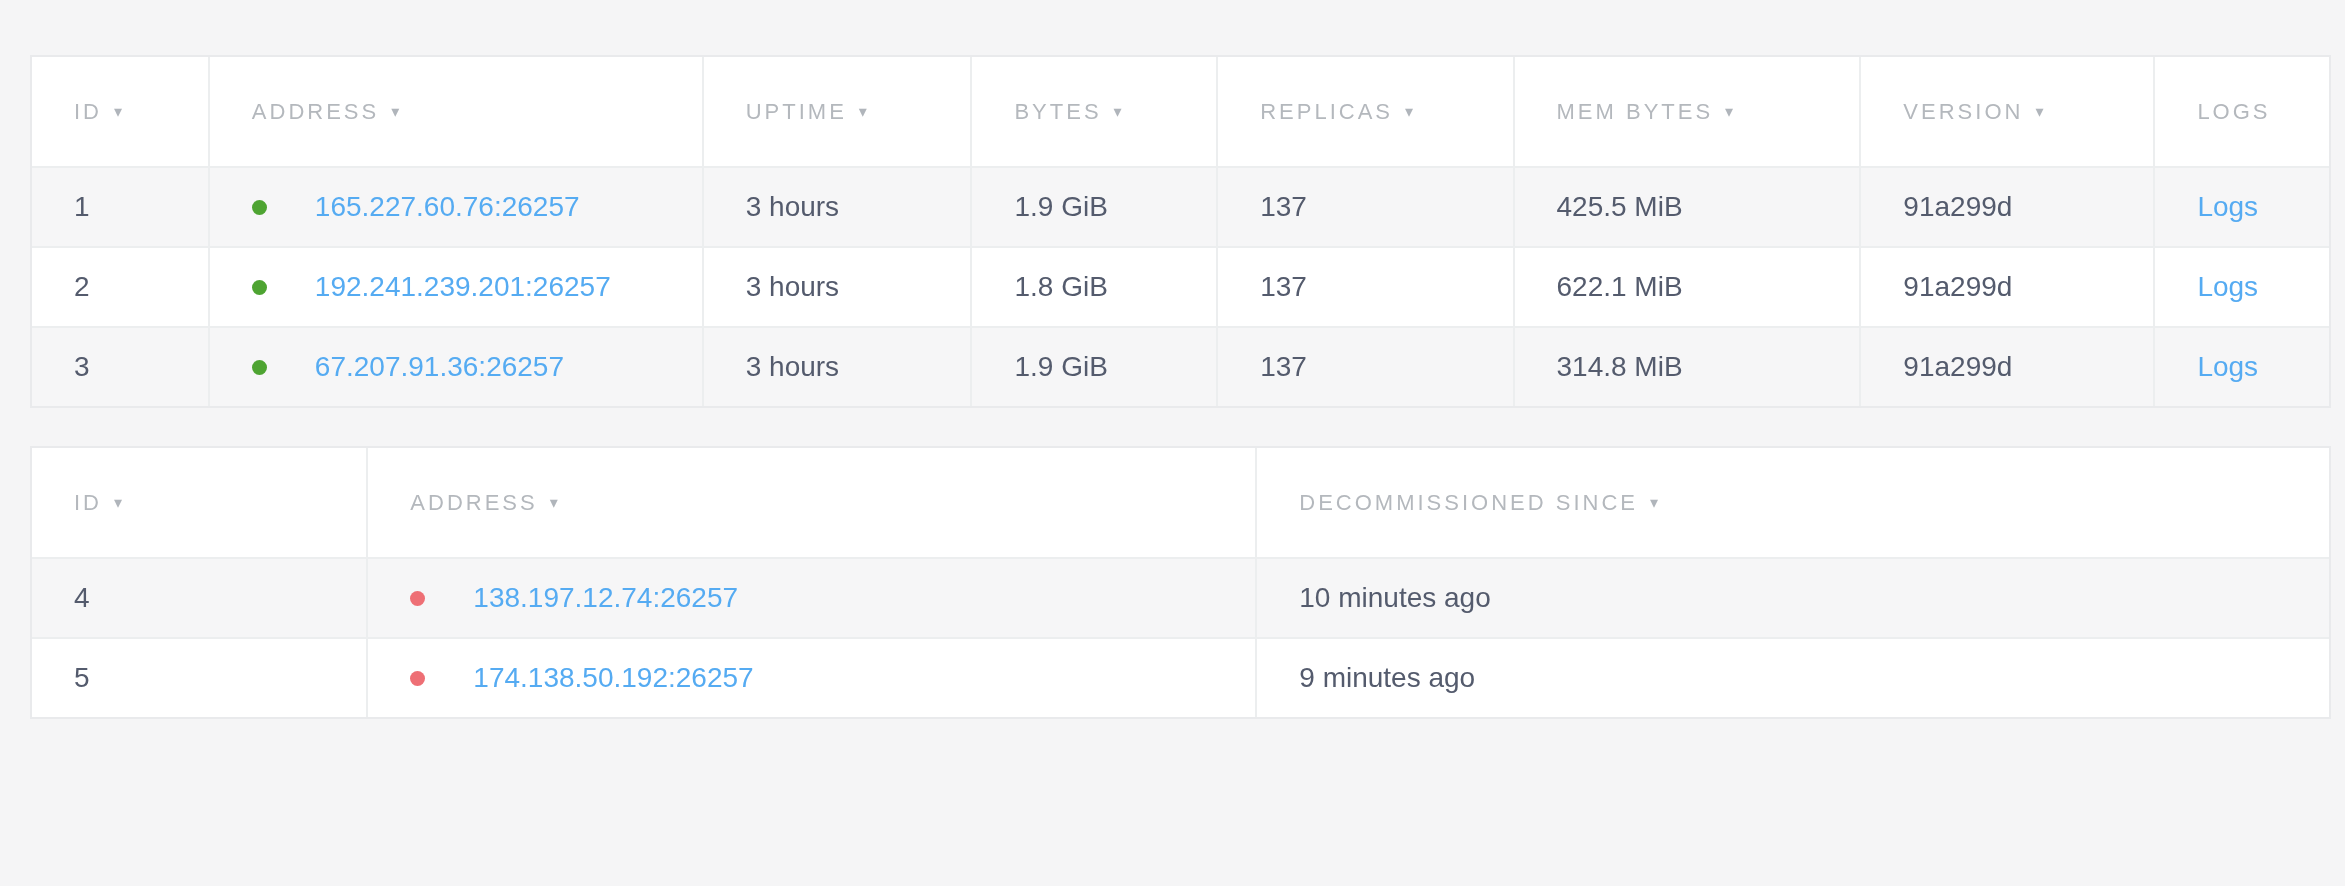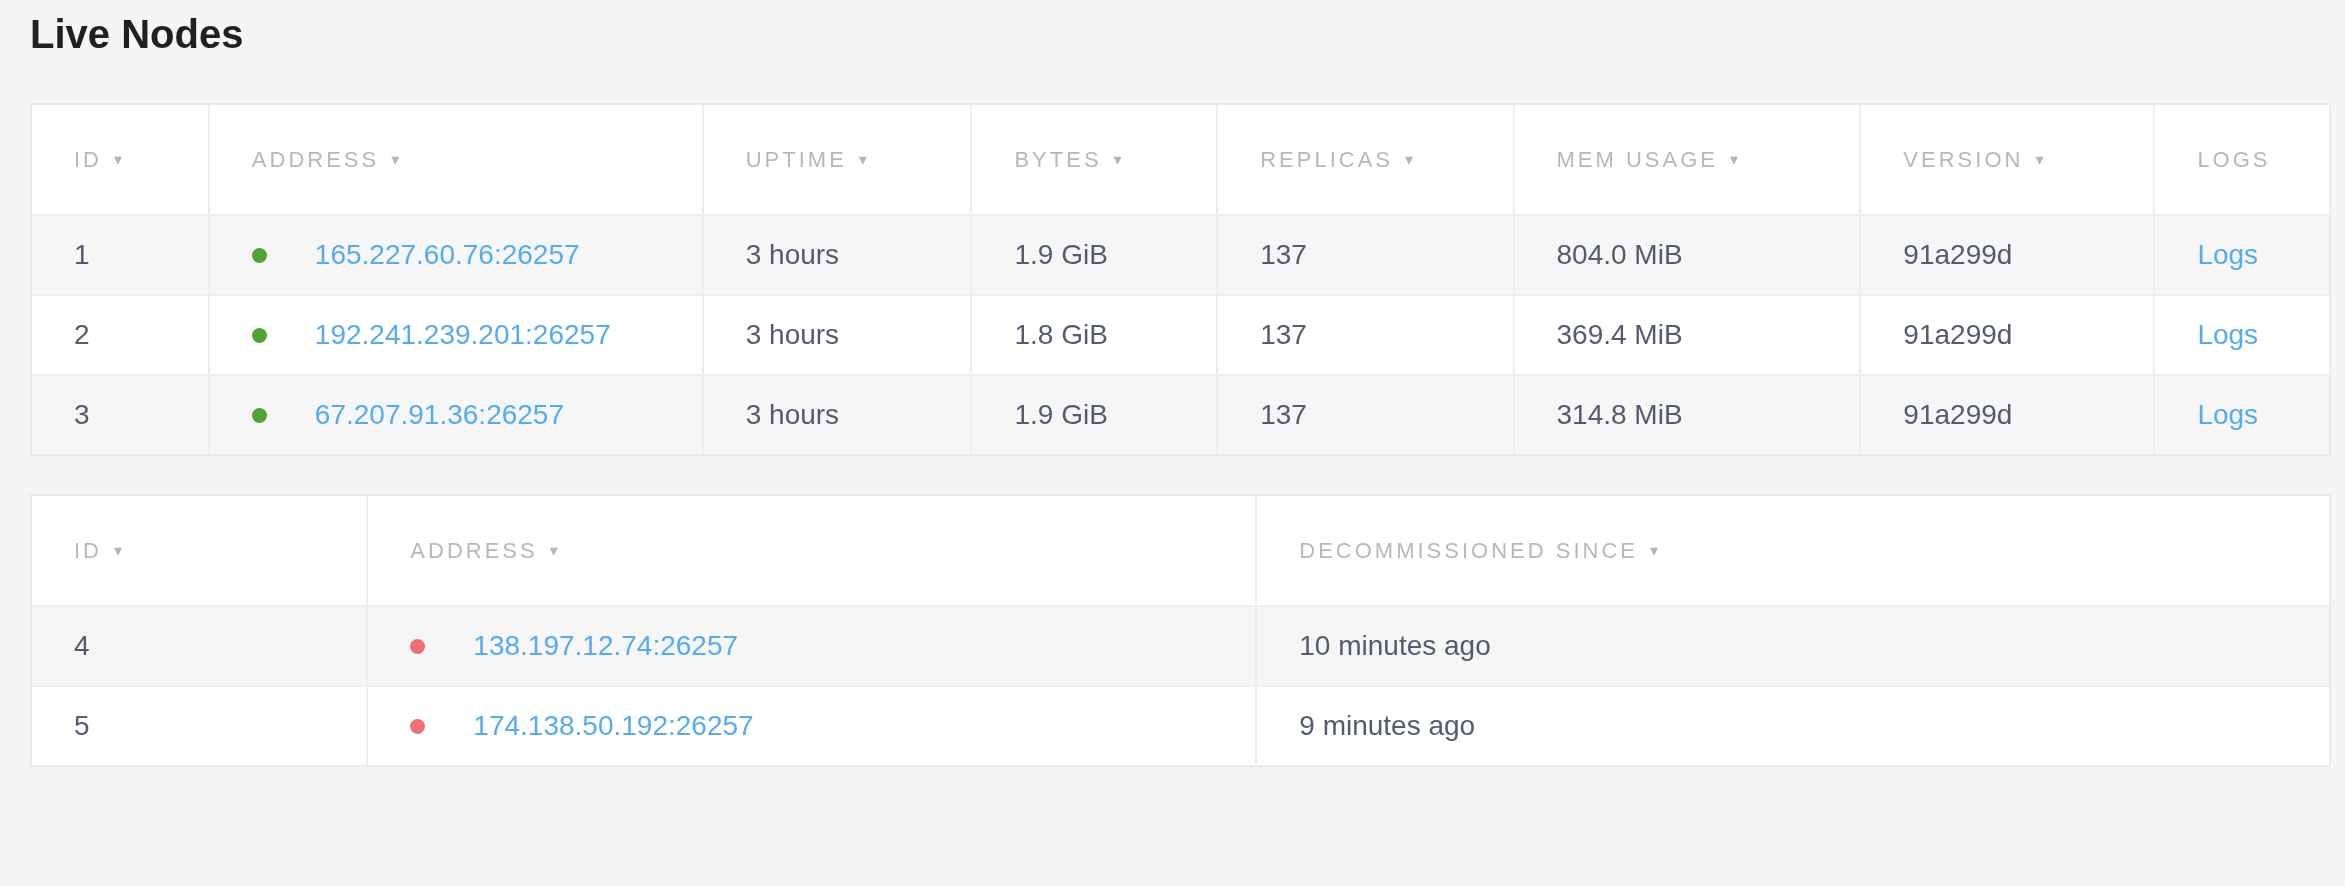--- a/index.html
+++ b/index.html
@@ -89,74 +89,73 @@
     color: #55abf2;
     text-decoration: none;
     cursor: pointer;
   }
 </style>
 </head>
 <body>
 
 <div class="content">
 
-  <h2 class="section-title">Live Nodes</h2>
 
   <div class="card">
     <table>
       <colgroup>
         <col style="width:7.7%">
         <col style="width:21.5%">
         <col style="width:11.7%">
         <col style="width:10.7%">
         <col style="width:12.9%">
         <col style="width:15.1%">
         <col style="width:12.8%">
         <col style="width:7.6%">
       </colgroup>
       <thead>
         <tr>
           <th><span>ID</span><span class="sort-arrow">▾</span></th>
           <th><span>ADDRESS</span><span class="sort-arrow">▾</span></th>
           <th><span>UPTIME</span><span class="sort-arrow">▾</span></th>
           <th><span>BYTES</span><span class="sort-arrow">▾</span></th>
           <th><span>REPLICAS</span><span class="sort-arrow">▾</span></th>
-          <th><span>MEM USAGE</span><span class="sort-arrow">▾</span></th>
+          <th><span>MEM BYTES</span><span class="sort-arrow">▾</span></th>
           <th><span>VERSION</span><span class="sort-arrow">▾</span></th>
           <th><span>LOGS</span></th>
         </tr>
       </thead>
       <tbody>
         <tr>
           <td>1</td>
           <td>
             <div class="addr">
               <span class="dot" style="background-color: rgb(78, 164, 50);"></span>
               <a class="link">165.227.60.76:26257</a>
             </div>
           </td>
           <td>3 hours</td>
           <td>1.9 GiB</td>
           <td>137</td>
-          <td>804.0 MiB</td>
+          <td>425.5 MiB</td>
           <td>91a299d</td>
           <td><a class="link">Logs</a></td>
         </tr>
         <tr>
           <td>2</td>
           <td>
             <div class="addr">
               <span class="dot" style="background-color: rgb(78, 164, 50);"></span>
               <a class="link">192.241.239.201:26257</a>
             </div>
           </td>
           <td>3 hours</td>
           <td>1.8 GiB</td>
           <td>137</td>
-          <td>369.4 MiB</td>
+          <td>622.1 MiB</td>
           <td>91a299d</td>
           <td><a class="link">Logs</a></td>
         </tr>
         <tr>
           <td>3</td>
           <td>
             <div class="addr">
               <span class="dot" style="background-color: rgb(78, 164, 50);"></span>
               <a class="link">67.207.91.36:26257</a>
             </div>

